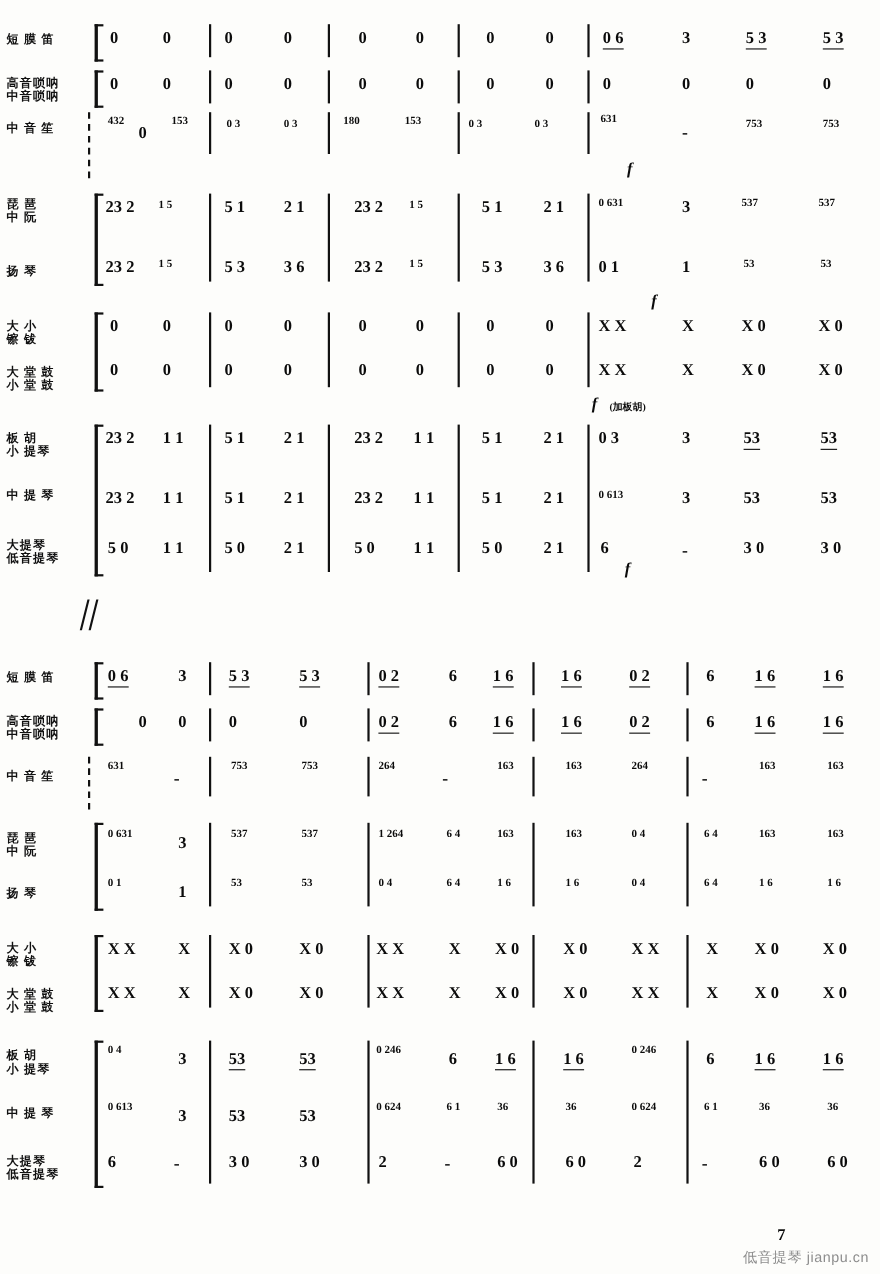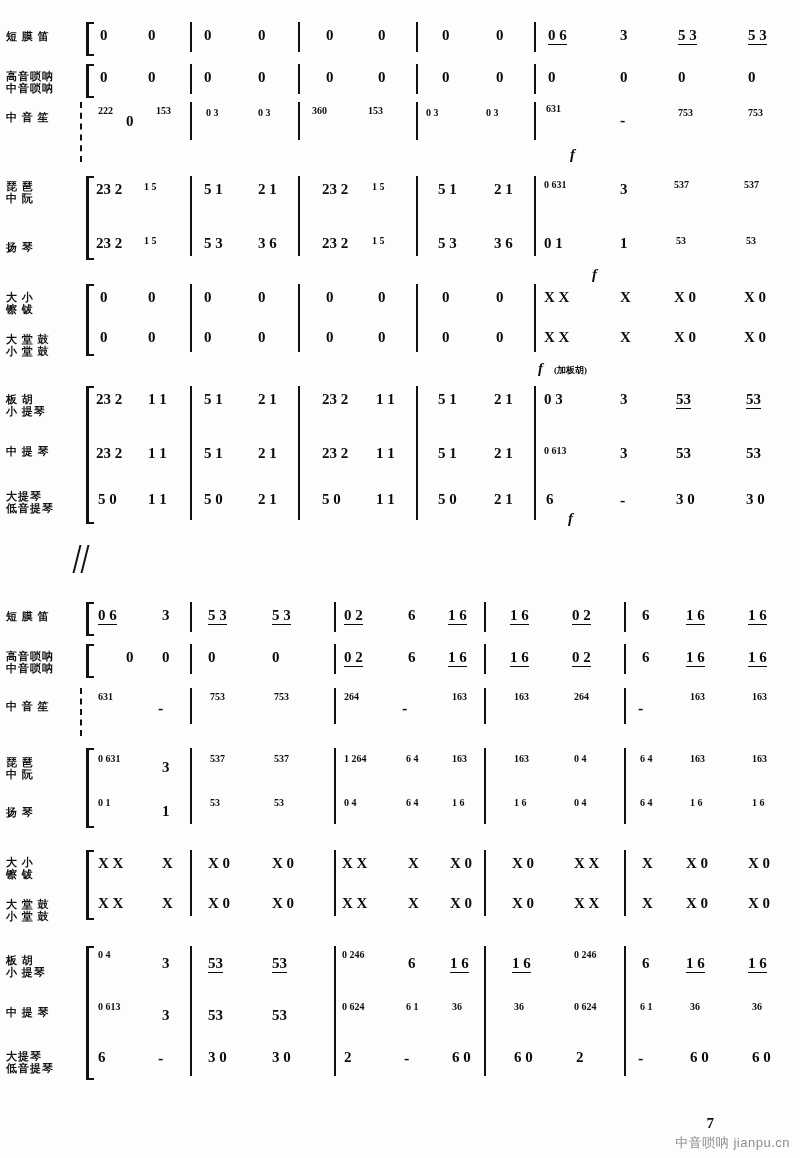--- a/index.html
+++ b/index.html
@@ -264,26 +264,26 @@
         <span class="cell" style="left:292px;">0</span>
         <span class="cell" style="left:356px;">0</span>
         <span class="cell" style="left:410px;">0</span>
         <span class="cell" style="left:462px;">0</span>
         <span class="cell" style="left:534px;">0</span>
         <span class="cell" style="left:592px;">0</span>
         <span class="cell" style="left:662px;">0</span>
       </div>
 
       <div class="mrow" style="top:96px; height:44px;">
-        <span class="stack" style="left:12px; top:2px;">222</span>
+        <span class="stack" style="left:12px; top:2px;">432</span>
         <span class="cell" style="left:40px; top:10px;">0</span>
         <span class="stack" style="left:70px; top:2px;">153</span>
         <span class="stack" style="left:120px; top:4px;">0 3</span>
         <span class="stack" style="left:172px; top:4px;">0 3</span>
-        <span class="stack" style="left:226px; top:2px;">360</span>
+        <span class="stack" style="left:226px; top:2px;">180</span>
         <span class="stack" style="left:282px; top:2px;">153</span>
         <span class="stack" style="left:340px; top:4px;">0 3</span>
         <span class="stack" style="left:400px; top:4px;">0 3</span>
         <span class="stack" style="left:460px; top:0px;">631</span>
         <span class="dash-rest" style="left:534px; top:8px;">-</span>
         <span class="stack" style="left:592px; top:4px;">753</span>
         <span class="stack" style="left:662px; top:4px;">753</span>
         <span class="dyn" style="left:484px; top:42px;">f</span>
       </div>
 
@@ -631,15 +631,15 @@
         <span class="cell" style="left:490px;">2</span>
         <span class="dash-rest" style="left:552px;">-</span>
         <span class="cell" style="left:604px;">6 0</span>
         <span class="cell" style="left:666px;">6 0</span>
       </div>
 
     </div>
   </div>
 
   <div class="page-num">7</div>
-  <div class="watermark">中音唢呐 jianpu.cn</div>
+  <div class="watermark">低音提琴 jianpu.cn</div>
 
 </div>
 
 </body></html>

